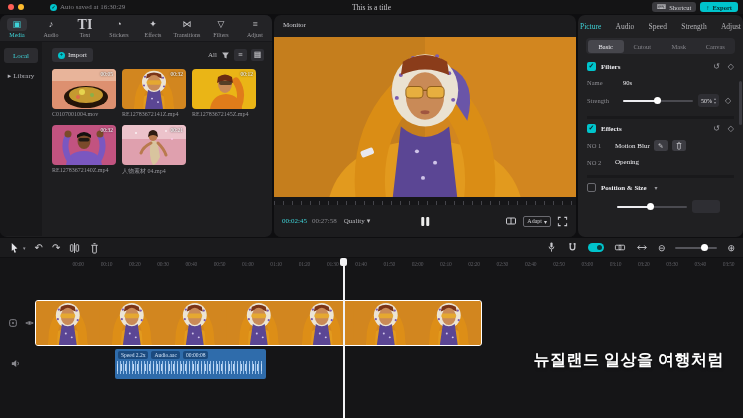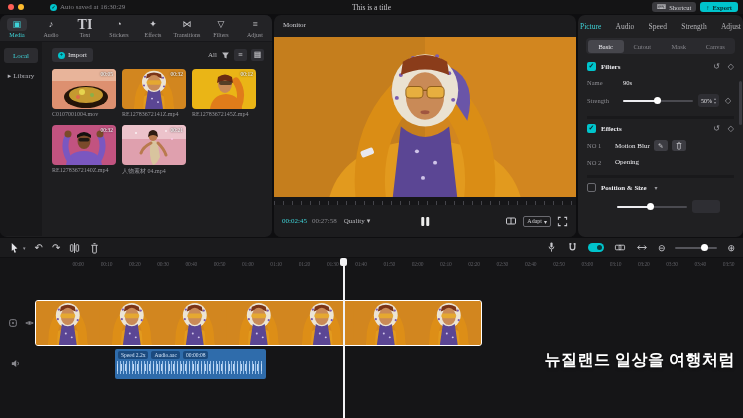--- a/index.html
+++ b/index.html
@@ -103,21 +103,21 @@
   .tl-ruler span{display:inline-block;width:28.29px;min-width:28.29px;text-align:center;font-size:5.5px;color:#5d5d63;letter-spacing:-0.2px;}
   .th-v{position:absolute;left:8px;top:60px;display:flex;gap:6px;}
   .th-a{position:absolute;left:10px;top:100px;}
   .vclip{position:absolute;left:35px;top:42px;width:447px;height:46px;border:1.5px solid #fff;border-radius:3px;overflow:hidden;display:flex;background:#d2861f;}
   .vclip svg{flex:1;height:100%;min-width:0;}
   .aclip{position:absolute;left:115px;top:91px;width:151px;height:30px;background:#2f6cab;border-radius:2px;overflow:hidden;}
   .chips{display:flex;gap:3px;margin:2px 0 0 3px;}
   .chip{background:#1b4a7e;border-radius:2px;font-size:5.5px;color:#cfe2f8;padding:1px 3px;line-height:6px;white-space:nowrap;}
   .wave{margin:2px 2px 0;height:13px;background:repeating-linear-gradient(90deg,#9cc2ea 0 1px,rgba(0,0,0,0) 1px 3px);}
   .wave2{margin:-10px 2px 0;height:7px;background:repeating-linear-gradient(90deg,#c3daf3 0 1px,rgba(0,0,0,0) 1px 4px);}
-  .overlay-text{position:absolute;right:8px;top:92px;text-align:right;color:#fff;}
+  .overlay-text{position:absolute;right:19px;top:92px;text-align:right;color:#fff;}
   .ot1{font-size:16px;font-weight:bold;letter-spacing:.5px;text-shadow:0 1px 3px rgba(0,0,0,.65);}
   .ot2{font-size:9.5px;margin-top:5px;color:#f0f0f2;text-shadow:0 1px 2px rgba(0,0,0,.6);}
   .playhead{position:absolute;left:343px;top:0;width:1.5px;height:160px;background:#f2f2f4;}
   .ph-head{position:absolute;left:340px;top:0;width:7px;height:8px;background:#f2f2f4;border-radius:2px;}
   svg.ic{display:block;}
 </style>
 </head>
 <body>
 
 <svg width="0" height="0" style="position:absolute">

